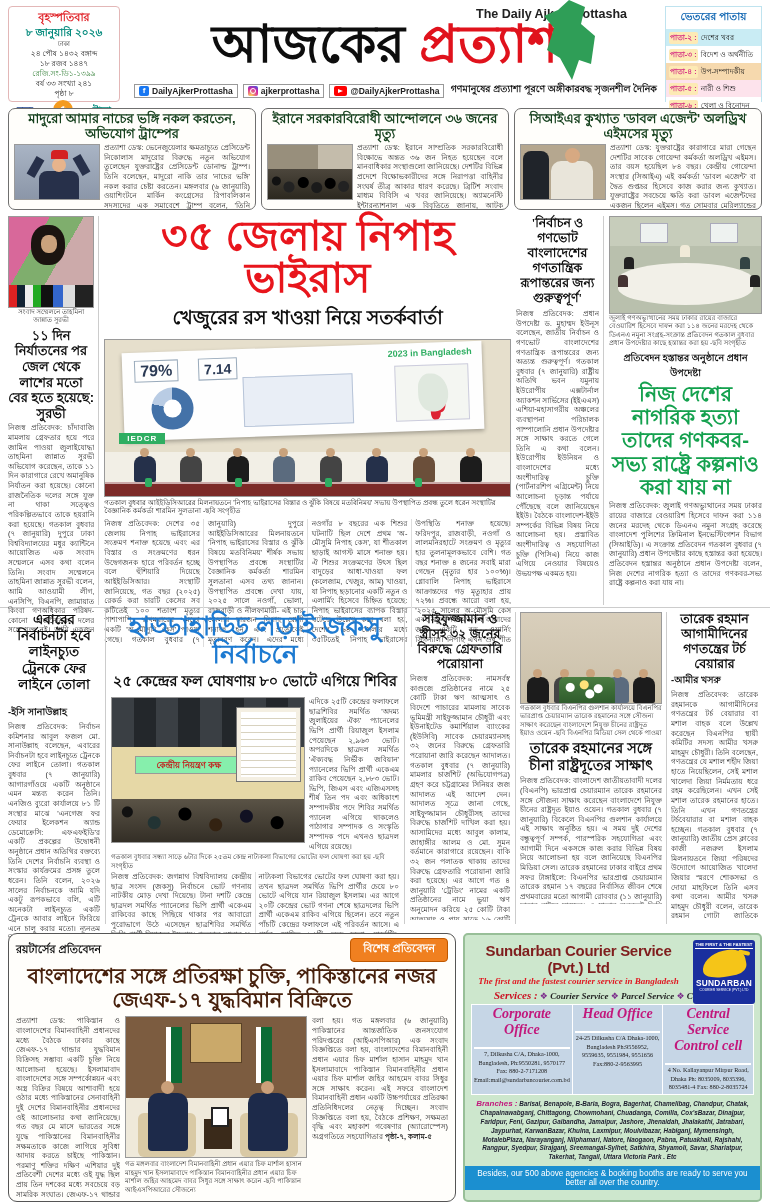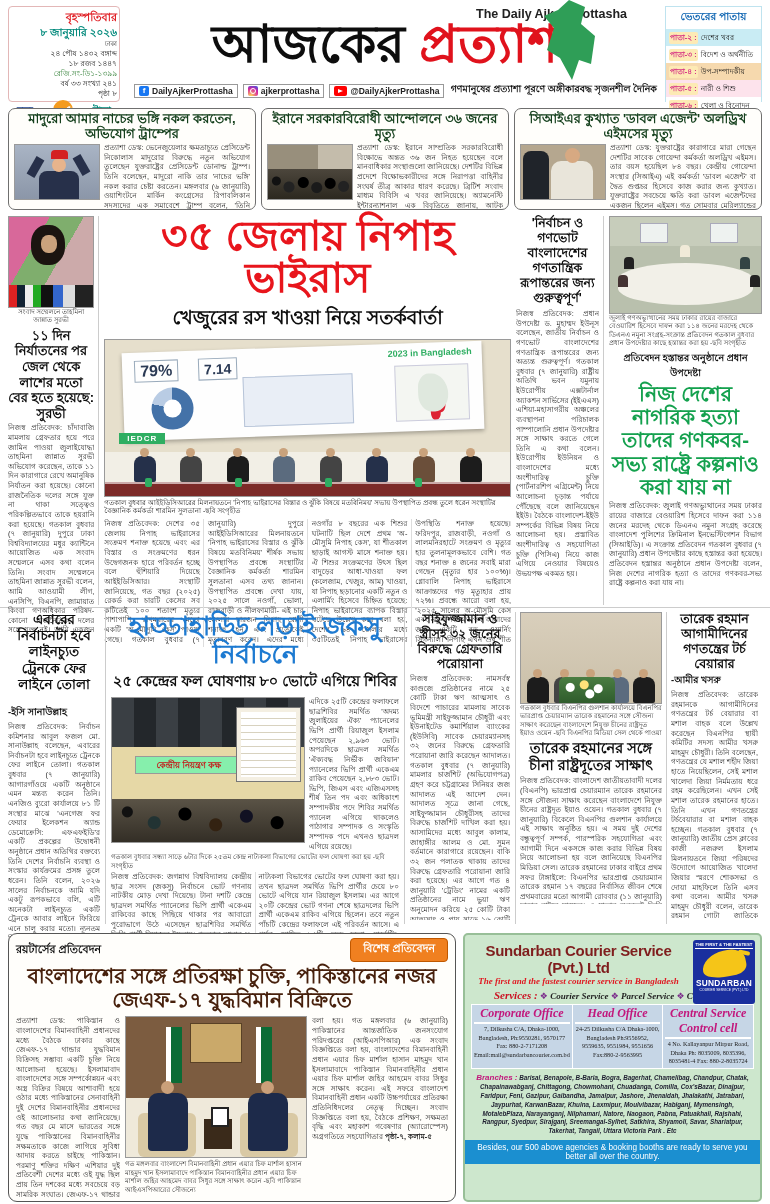--- a/index.html
+++ b/index.html
@@ -1,21 +1,21 @@
 <!DOCTYPE html>
 <html><head>
 <meta charset="utf-8">
 <style>
   * { margin:0; padding:0; box-sizing:border-box; }
   body { background:#888; font-family:"Liberation Sans",sans-serif; }
   .page { width:770px; height:1204px; margin:0 auto; background:#fff; position:relative; overflow:hidden; color:#111; }
 
   
   .masthead { display:flex; gap:8px; padding:6px 8px 2px; height:104px; }
-  .date-box { width:112px; border:1px solid #e3b7b7; border-radius:4px; text-align:right; padding:3px 2px 0; font-size:7.5px; line-height:1.35; position:relative; }
+  .date-box { width:112px; border:1px solid #e3b7b7; border-radius:4px; text-align:center; padding:3px 2px 0; font-size:7.5px; line-height:1.35; position:relative; }
   .weekday { color:#e01f25; font-weight:bold; font-size:11px; }
   .date-main { color:#00897b; font-weight:bold; font-size:10.5px; margin-bottom:1px; }
   .d-city { font-size:6.5px; }
   .d-reg { color:#2e7d32; }
   .price-row { display:flex; align-items:center; justify-content:space-between; padding:1px 6px 2px; }
   .price-lbl { color:#1a3e8c; font-weight:bold; font-size:10px; }
   .price-circ { width:20px; height:20px; border-radius:50%; background:#f49b20; color:#fff; font-weight:bold; font-size:12px; line-height:20px; }
   .price-unit { color:#00897b; font-weight:bold; font-size:10px; }
   .logo-area { flex:1; position:relative; }
   .eng-title { position:absolute; top:1px; right:30px; font-weight:bold; font-size:12.5px; color:#222; }
@@ -97,21 +97,21 @@
   .slide-box { position:absolute; top:28px; left:120px; width:110px; height:50px; background:#e9eef6; border:1px solid #b7c4d8; }
   .slide-map { position:absolute; top:22px; right:14px; width:74px; height:56px; background:#f4f6f2; border:1px solid #ccd; }
   .slide-map::after { content:""; position:absolute; top:8px; left:22px; width:30px; height:38px; background:#dfe8de; border-radius:40% 60% 50% 50%; box-shadow:6px 10px 0 -9px #d23, 2px 18px 0 -10px #d23; }
   .iedcr { position:absolute; left:14px; bottom:52px; background:#2fae62; color:#fff; font-weight:bold; font-size:8px; padding:1px 8px; letter-spacing:1px; }
   .lead-people { position:absolute; left:0; right:0; bottom:14px; display:flex; justify-content:space-around; padding:0 16px; }
   .lead-table { position:absolute; left:0; right:0; bottom:0; height:14px; background:#7c2a28; border-top:2px solid #caa; }
   .lead-table i { position:absolute; top:-6px; width:7px; height:9px; background:#2fae62; border-radius:2px; }
   .lead-cap { font-size:7px; margin:2px 0 3px; color:#222; line-height:1.25; }
   .lead-body { column-count:4; column-gap:8px; column-rule:1px solid #ddd; height:128px; }
   .col-right { width:248px; display:flex; gap:5px; }
-  .eu-col { width:88px; border-right:1px solid #ccc; padding-right:4px; }
+  .eu-col { width:88px; border-right:1px solid #ccc; padding-right:4px;font-family:Liberation Serif, serif; }
   .eu-col h4 { font-size:12.5px; margin-bottom:3px; }
   .dna-col { flex:1; }
   .ph-meeting { height:98px; background:linear-gradient(#c7cdbb 0 30%,#b9c0ad 30%); }
   .ph-meeting .tbl { position:absolute; left:8px; right:8px; bottom:8px; height:42px; background:#f2f0e8; border-radius:50%/40%; }
   .ph-meeting .win { position:absolute; top:6px; left:30px; width:28px; height:20px; background:#eef2f0; border:1px solid #aab; }
   .ph-meeting .win2 { left:100px; }
   .ph-meeting .pp { position:absolute; width:10px; height:12px; border-radius:4px 4px 0 0; background:#222; }
   .dna-kicker { font-size:9.5px; font-weight:bold; text-align:center; margin-top:3px; color:#0d0d0d; }
   .green-head { color:#14a14e; font-size:20.5px; font-weight:bold; text-align:center; line-height:1.14; margin:1px 0 3px; }
 
@@ -184,21 +184,21 @@
   .ad-services .blt { color:#7b2d8b; }
   .ad-services i { font-style:italic; font-weight:bold; }
   .ad-logo { position:absolute; top:5px; right:5px; width:62px; height:64px; background:#1a2f9e; border-radius:3px; color:#fff; text-align:center; padding:2px 2px 1px; }
   .ad-logo-top { font-size:4.3px; font-weight:bold; border-bottom:1px solid #fff; padding-bottom:1px; }
   .tiger { width:44px; height:26px; margin:2px auto 0; background:#f5c518; border-radius:60% 40% 30% 60%/70% 50% 40% 40%; transform:rotate(-12deg); position:relative; }
   .tiger::after { content:""; position:absolute; right:-6px; top:4px; width:12px; height:4px; background:#f5c518; border-radius:3px; transform:rotate(25deg); }
   .ad-logo-name { font-size:8.3px; font-weight:bold; letter-spacing:.3px; margin-top:1px; }
   .ad-logo-sub { font-size:3.4px; }
   .ad-table { display:flex; background:#c6d6e6; border:1px solid #fff; margin-top:3px; text-align:center; }
   .ad-col { flex:1; border-right:1px solid #fff; padding:1px 2px 2px; }
-  .office-title { color:#c2187c; font-weight:bold; font-style:italic; font-family:"Liberation Serif",serif; font-size:12px; border-bottom:2px solid #fff; padding-bottom:1px; margin-bottom:1px; }
+  .office-title { color:#c2187c; font-weight:bold; font-style:italic; font-family:"Liberation Serif",serif; font-size:14px; border-bottom:2px solid #fff; padding-bottom:9px; margin-bottom:1px; }
   .office-lines { font-size:6.2px; line-height:1.4; font-family:"Liberation Serif",serif; color:#222; }
   .ad-branches { margin-top:3px; font-size:6.3px; line-height:1.4; text-align:center; color:#1c1c2e; font-style:italic; font-weight:bold; }
   .ad-branches .lbl { color:#c2187c; font-size:8px; }
   .ad-footer { background:#1b8fd0; color:#fff; font-size:8.2px; text-align:center; padding:3px 2px; margin:4px -6px 0; }
 </style>
 </head>
 <body>
 
 <div class="page">
 

